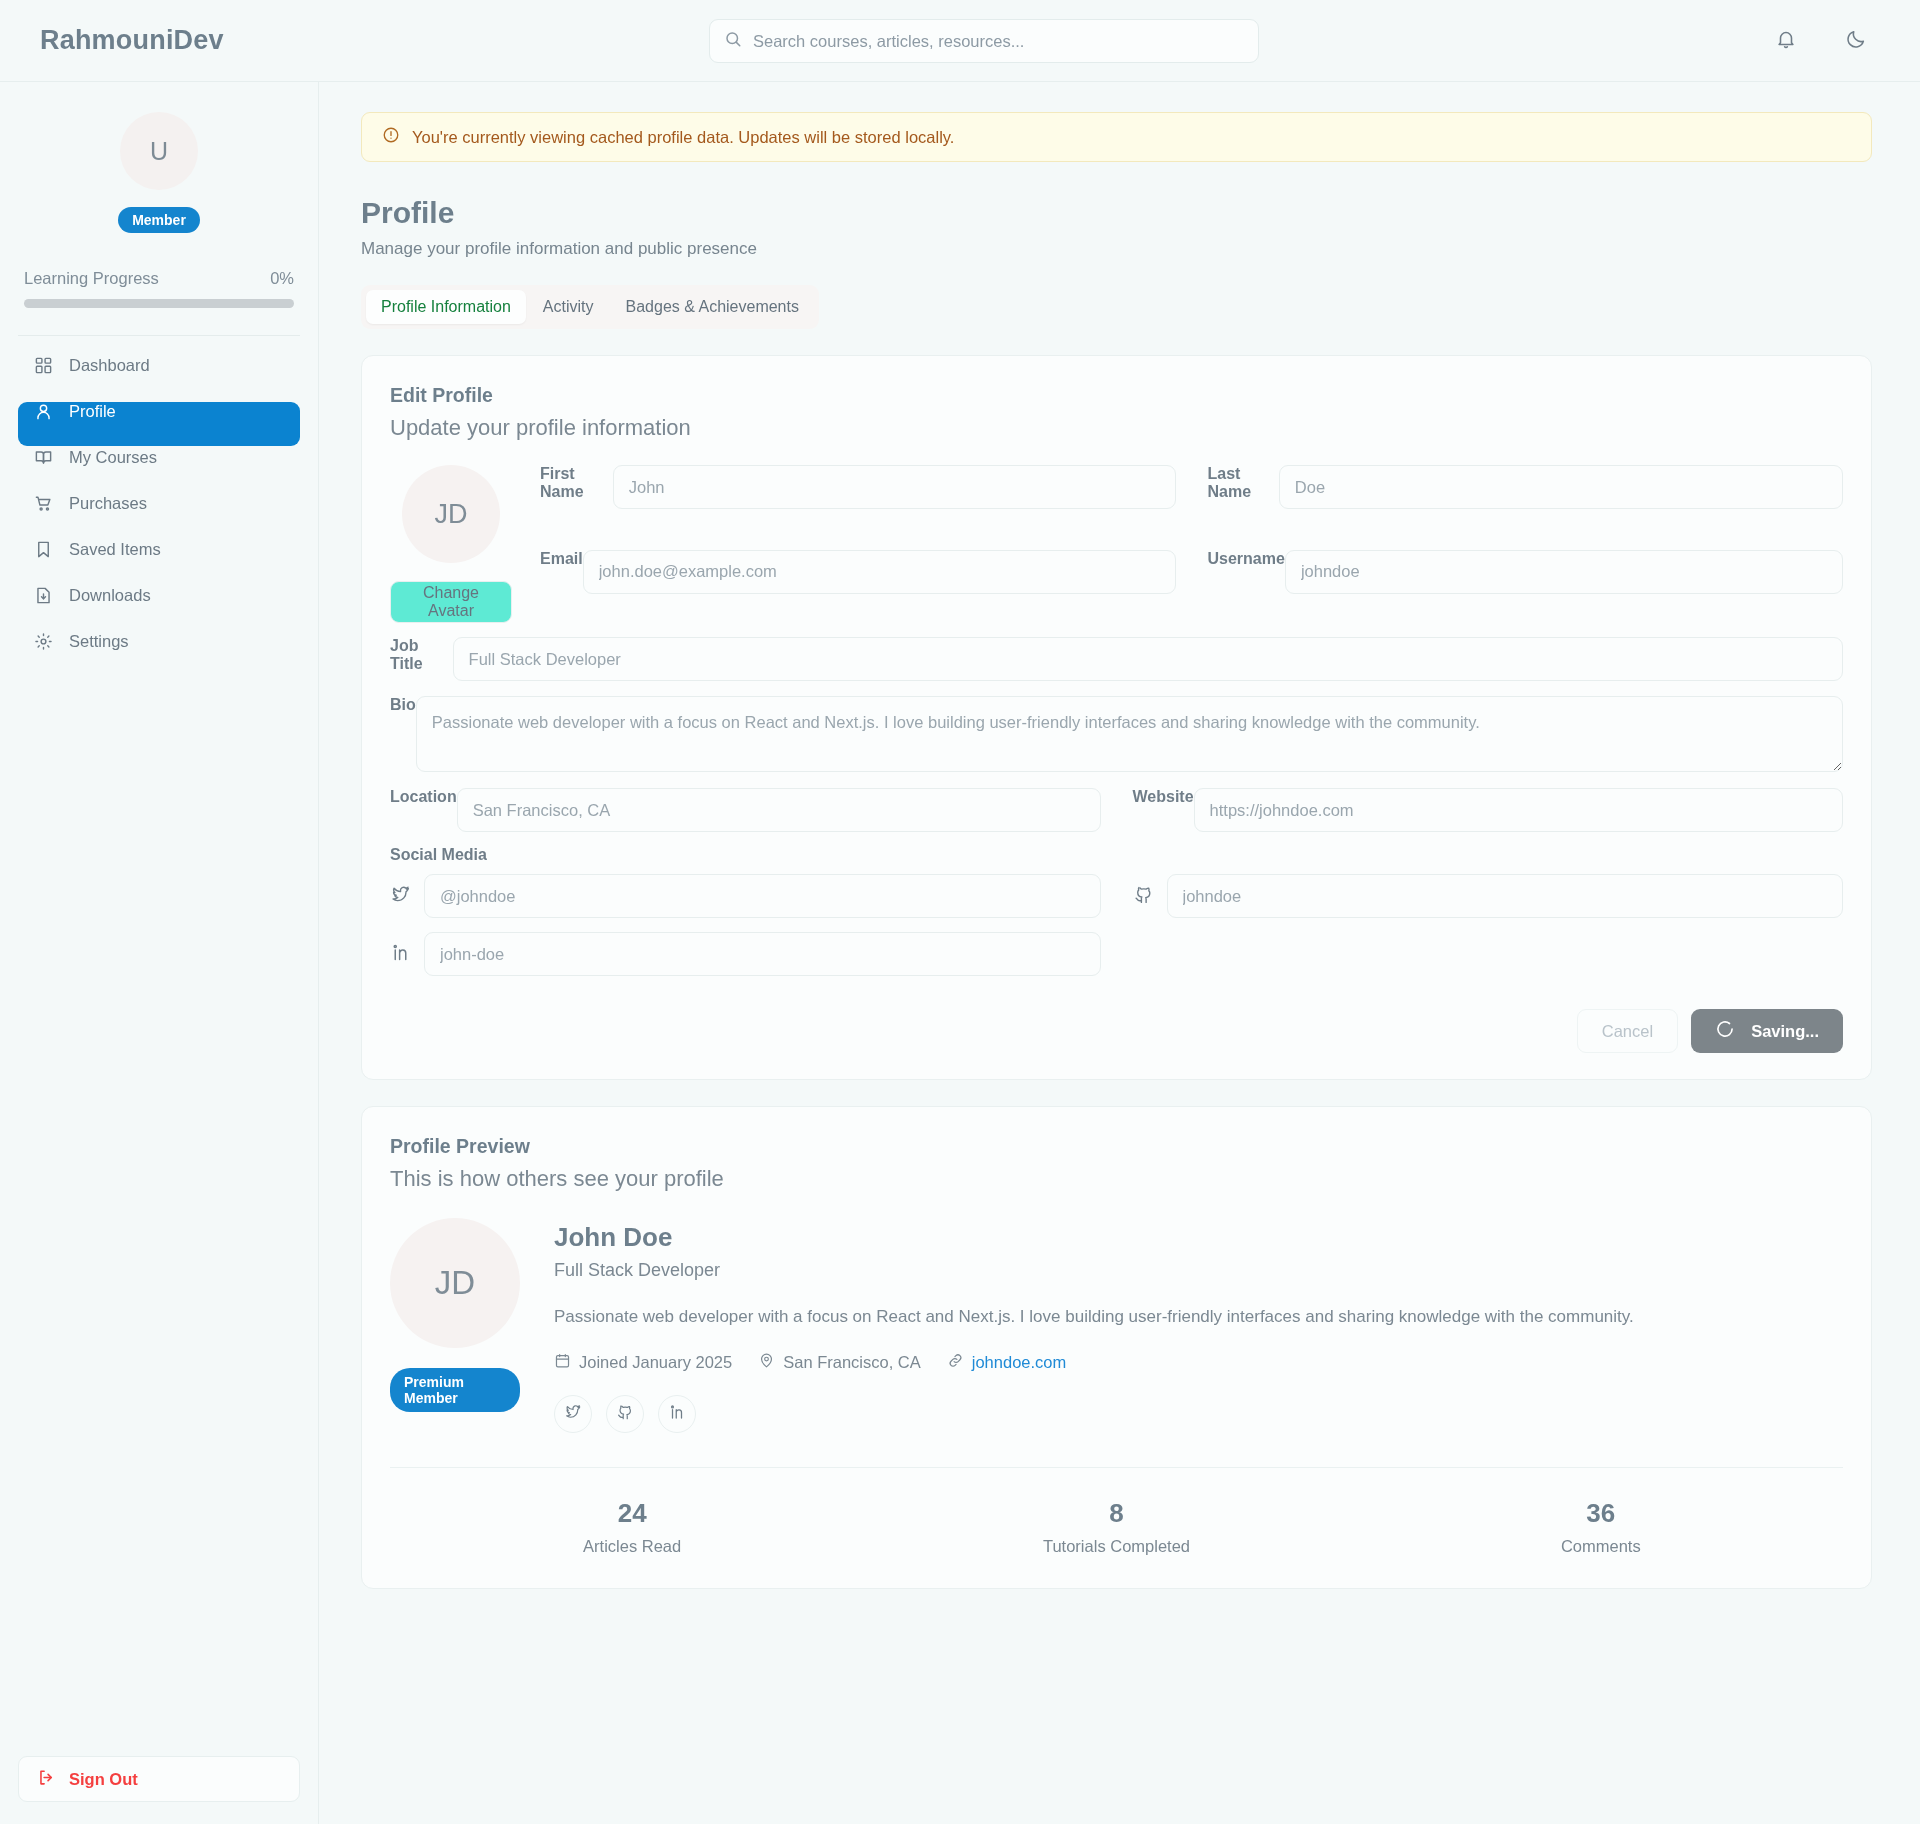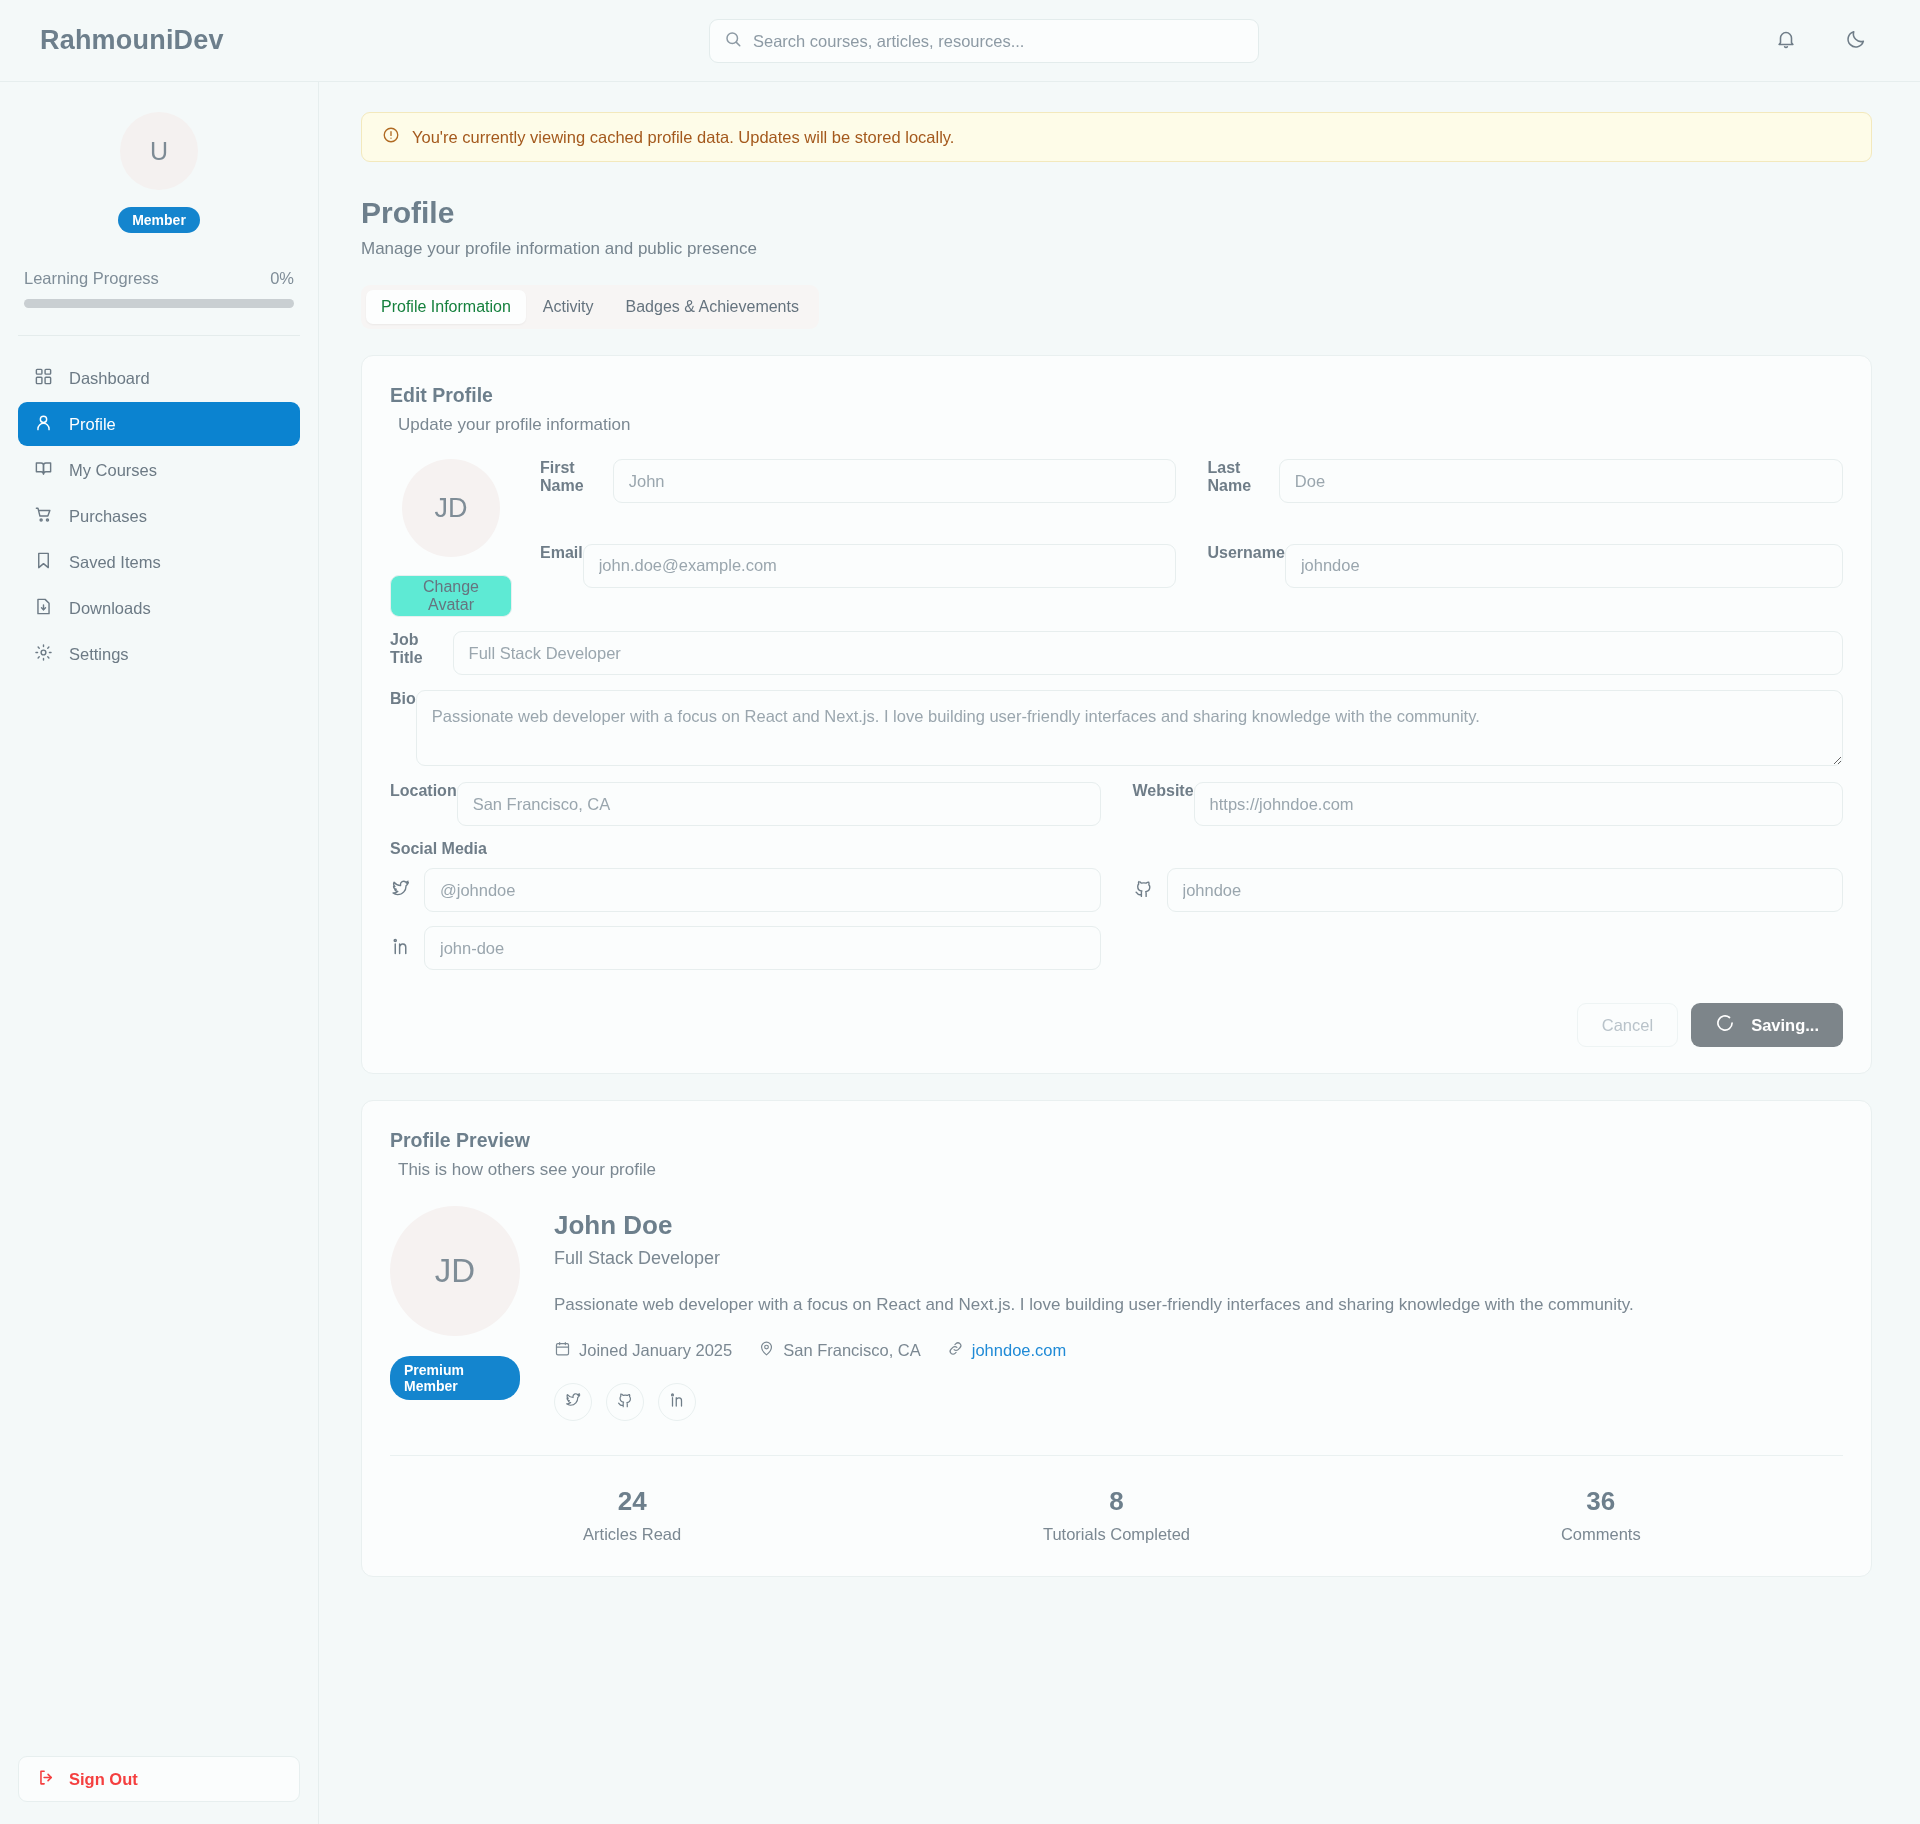--- a/index.html
+++ b/index.html
@@ -77,21 +77,21 @@
   }
   .progress-track {
     height: 9px; background: #c9cfd2; border-radius: 6px;
     margin: 11px 6px 0 6px;
   }
   .progress-fill { height: 100%; width: 0%; background: #1485ce; border-radius: 6px; }
   .side-divider { height: 1px; background: #e4ecec; margin: 27px 0 20px 0; }
 
   .navlist { display: flex; flex-direction: column; gap: 2px; }
   .navitem {
-    display: flex; align-items: center; gap: 16px;
+    display: flex; gap: 16px;
     height: 44px; padding: 0 16px; border-radius: 9px;
     font-size: 16.5px; color: #6c7a85; cursor: pointer;
   }
   .navitem.active { background: #0b83d0; color: #ffffff; }
   .navitem svg { flex: 0 0 auto; }
 
   .signout-wrap { margin-top: auto; padding-bottom: 22px; }
   .signout {
     display: flex; align-items: center; gap: 13px;
     height: 46px; padding: 0 18px;
@@ -120,21 +120,21 @@
   .tab {
     font-size: 16px; color: #65737e; padding: 8px 15px; border-radius: 7px; cursor: pointer;
   }
   .tab.active { background: #fdfefe; color: #15803d; box-shadow: 0 1px 2px rgba(0,0,0,.05); text-align: right; }
 
   .card {
     background: #fbfdfd; border: 1px solid #e9f0f0;
     border-radius: 12px; margin-top: 26px; padding: 28px 28px 26px 28px;
   }
   .card-title { font-size: 19.5px; font-weight: bold; color: #6d7f8c; }
-  .card-sub { font-size: 17px; color: #7b8892; margin-top: 8px; margin-left: 8px; }
+  .card-sub { font-size: 22px; color: #7b8892; margin-top: 8px; }
 
   .form-top { display: flex; gap: 28px; margin-top: 24px; }
   .avatar-col { width: 122px; flex: 0 0 122px; display: flex; flex-direction: column; align-items: center; }
   .big-avatar {
     width: 98px; height: 98px; border-radius: 50%; background: #f6f2f1;
     display: flex; align-items: center; justify-content: center;
     font-size: 27px; color: #7f8d97;
   }
   .change-avatar {
     margin-top: 18px; background: #5eead4; border: 1px solid #e8efef;

